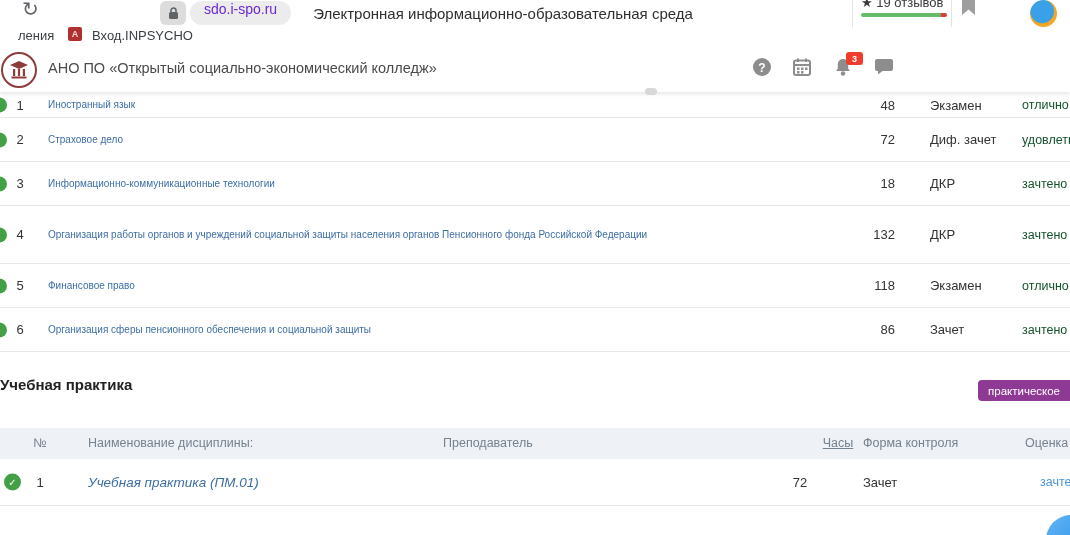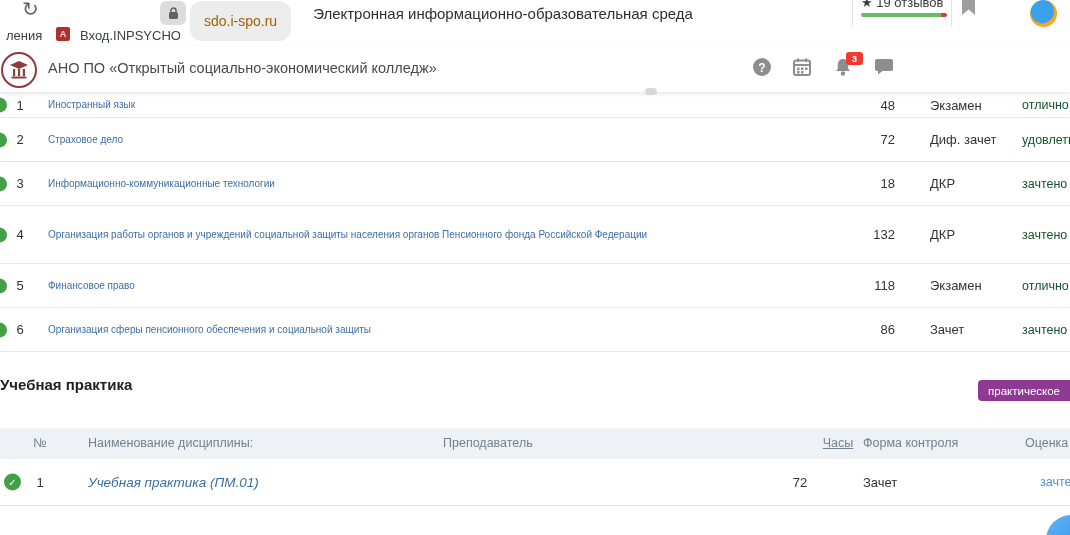--- a/index.html
+++ b/index.html
@@ -4,30 +4,30 @@
 <style>
   html,body{margin:0;padding:0;}
   body{
     width:1070px;height:535px;overflow:hidden;position:relative;
     font-family:"Liberation Sans",sans-serif;background:#fff;color:#3f3f3f;
   }
   
   .chrome{position:absolute;top:0;left:0;width:1070px;height:46px;background:#fff;border-bottom:1px solid #e0e0e0;}
   .reload{position:absolute;left:22px;top:-3px;font-size:20px;color:#5f6368;cursor:pointer;}
   .lockchip{position:absolute;left:160px;top:1px;width:26px;height:24px;background:#dcdcdc;border-radius:6px;display:flex;align-items:center;justify-content:center;}
-  .urlpill{position:absolute;left:190px;top:1px;height:24px;padding:8px 14px;background:#ececec;border-radius:12px;display:flex;align-items:center;font-size:14px;color:#a16207;}
+  .urlpill{position:absolute;left:190px;top:1px;height:24px;padding:0 14px;background:#ececec;border-radius:12px;display:flex;font-size:14px;color:#6d28d9;}
   .pagetitle{position:absolute;left:0;top:5px;width:1006px;text-align:center;font-size:15px;color:#2f2f2f;}
   .vsep{position:absolute;top:-6px;width:1px;height:33px;background:#e3e3e3;}
   .sep1{left:852px;} .sep2{left:951px;}
   .reviews{position:absolute;left:861px;top:-5px;font-size:13px;color:#3a3a3a;white-space:nowrap;cursor:pointer;}
   .reviews .underline{margin-top:3px;height:4px;width:86px;border-radius:2px;background:linear-gradient(to right,#66bb6a 0 93%,#e53935 93%);}
   .ribbon{position:absolute;left:962px;top:-3px;width:13px;height:18px;background:#9e9e9e;clip-path:polygon(0 0,100% 0,100% 100%,50% 70%,0 100%);cursor:pointer;}
   .avatar{position:absolute;left:1030px;top:0px;width:27px;height:27px;border-radius:50%;cursor:pointer;
     background:radial-gradient(circle at 45% 42%, #3aa0e8 0 52%, #f5a623 58% 74%, #e2574c 78% 100%);}
-  .bookmarksbar{position:absolute;left:4px;top:27px;height:18px;width:968px;font-size:13px;color:#3c4043;}
+  .bookmarksbar{position:absolute;left:16px;top:27px;height:18px;width:968px;font-size:13px;color:#3c4043;}
   .bm1{position:absolute;left:2px;top:1px;cursor:pointer;}
   .favicon{position:absolute;left:52px;top:0px;width:14px;height:14px;background:#b03030;border-radius:2px;color:#f3d9d9;font-size:9px;font-weight:bold;display:flex;align-items:center;justify-content:center;}
   .bm2{position:absolute;left:76px;top:1px;cursor:pointer;}
   
   .siteheader{position:absolute;top:46px;left:0;width:1070px;height:46px;background:#fff;box-shadow:0 2px 4px rgba(0,0,0,.10);}
   .logo{position:absolute;left:1px;top:6px;width:36px;height:36px;border-radius:50%;border:2px solid #8d3b3b;box-sizing:border-box;display:flex;align-items:center;justify-content:center;background:#fff;cursor:pointer;}
   .orgname{position:absolute;left:48px;top:14px;font-size:14.5px;color:#4a4a4a;}
   .hicon{position:absolute;top:11px;width:22px;height:22px;cursor:pointer;}
   .hicon.help{left:752px;}
   .hicon.cal{left:792px;}

